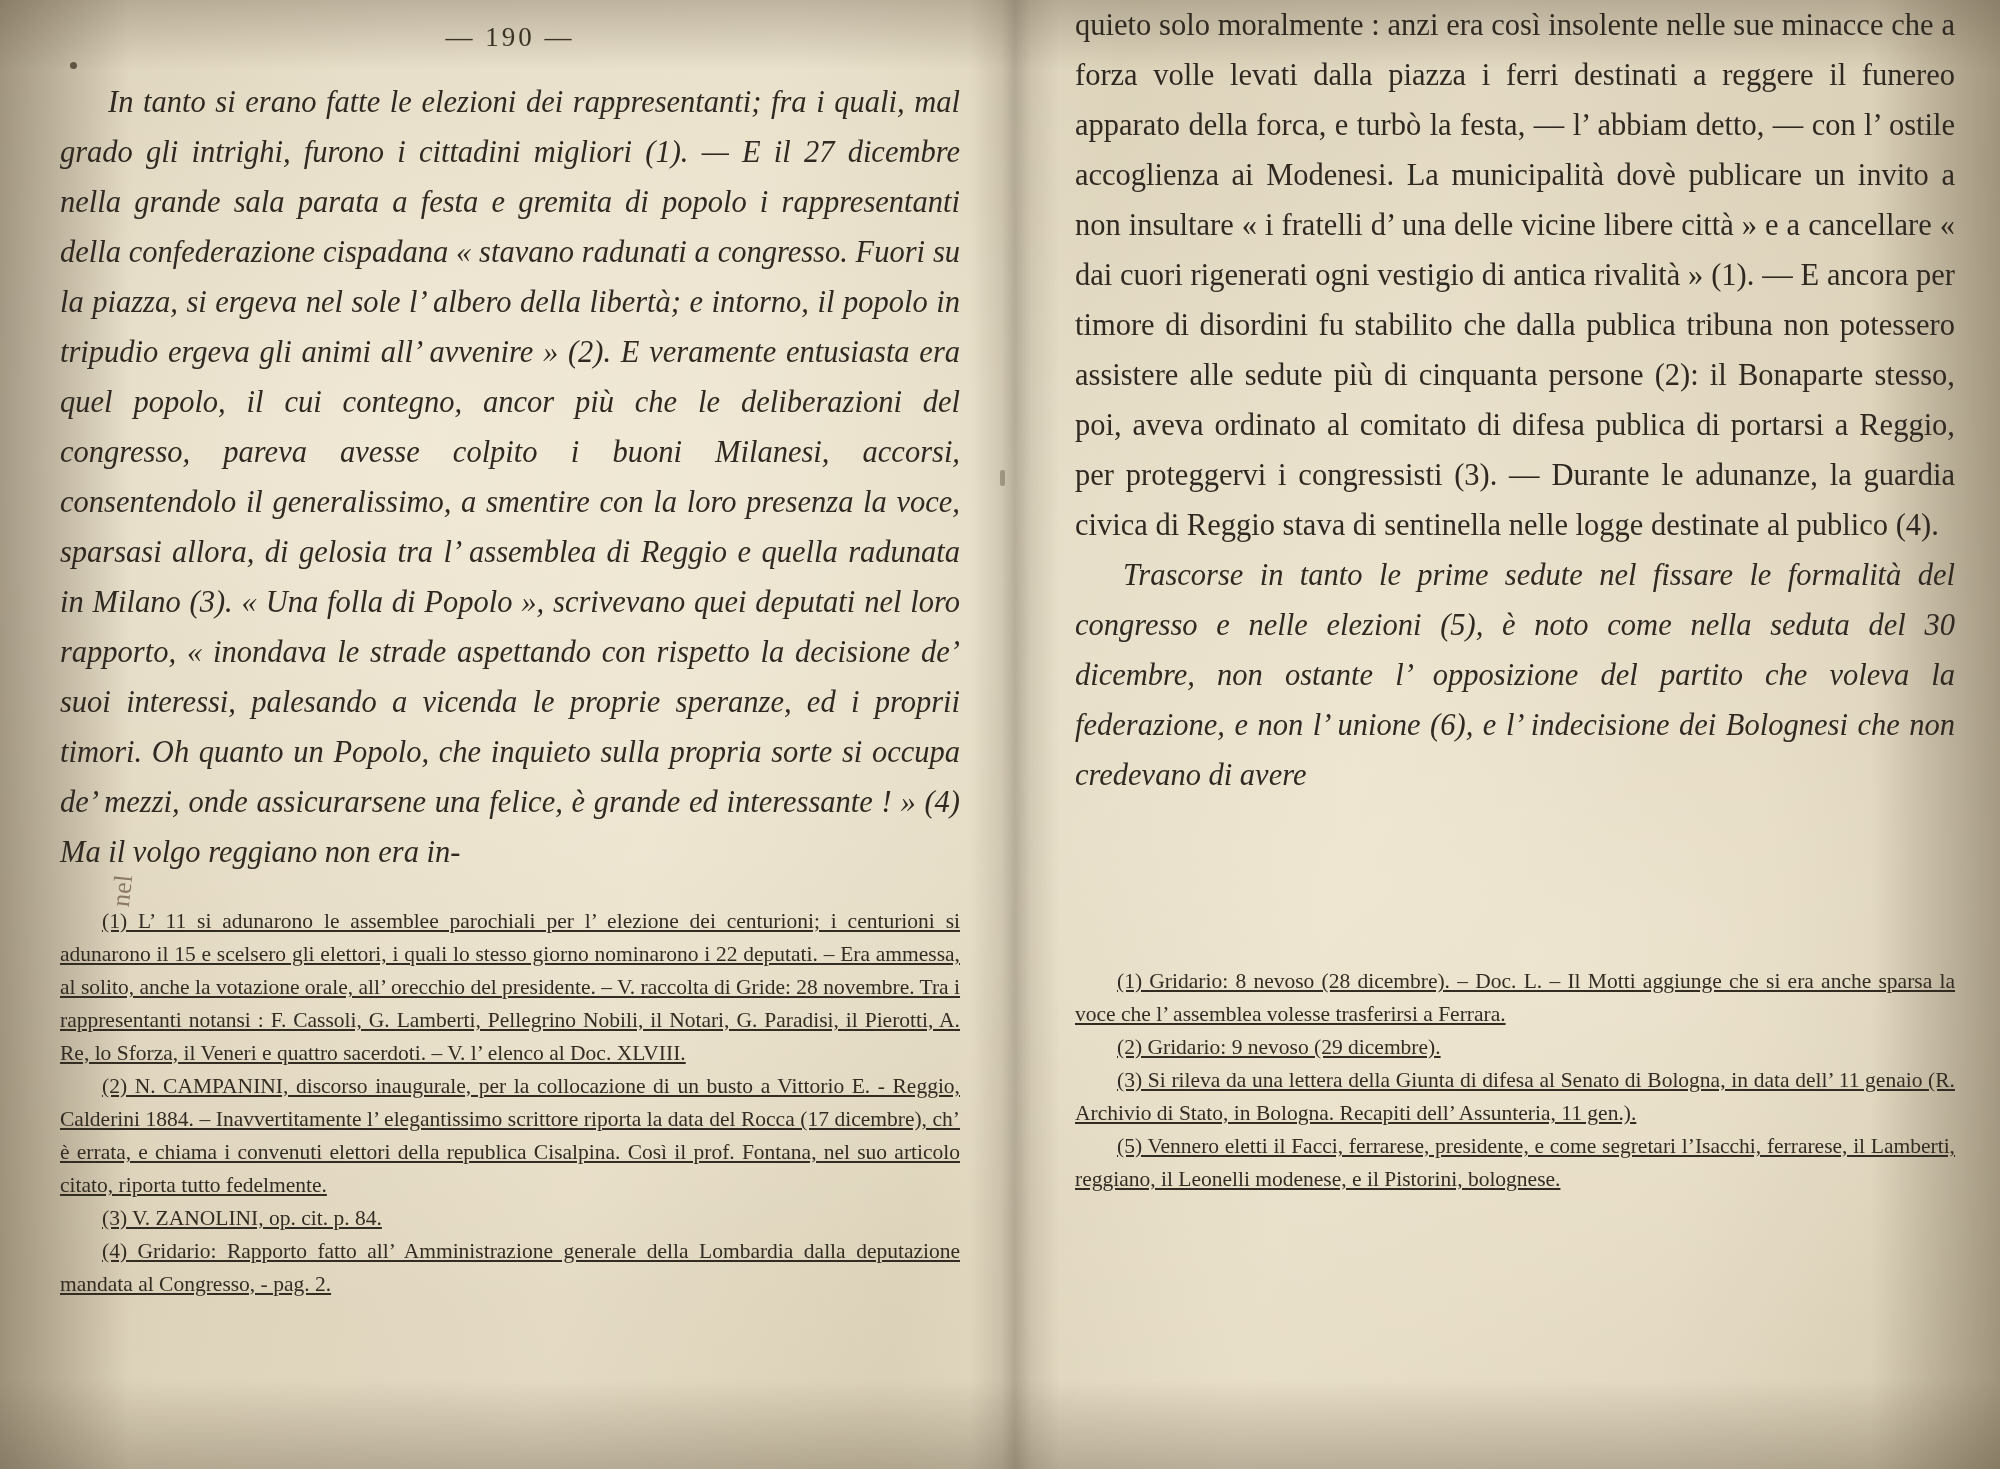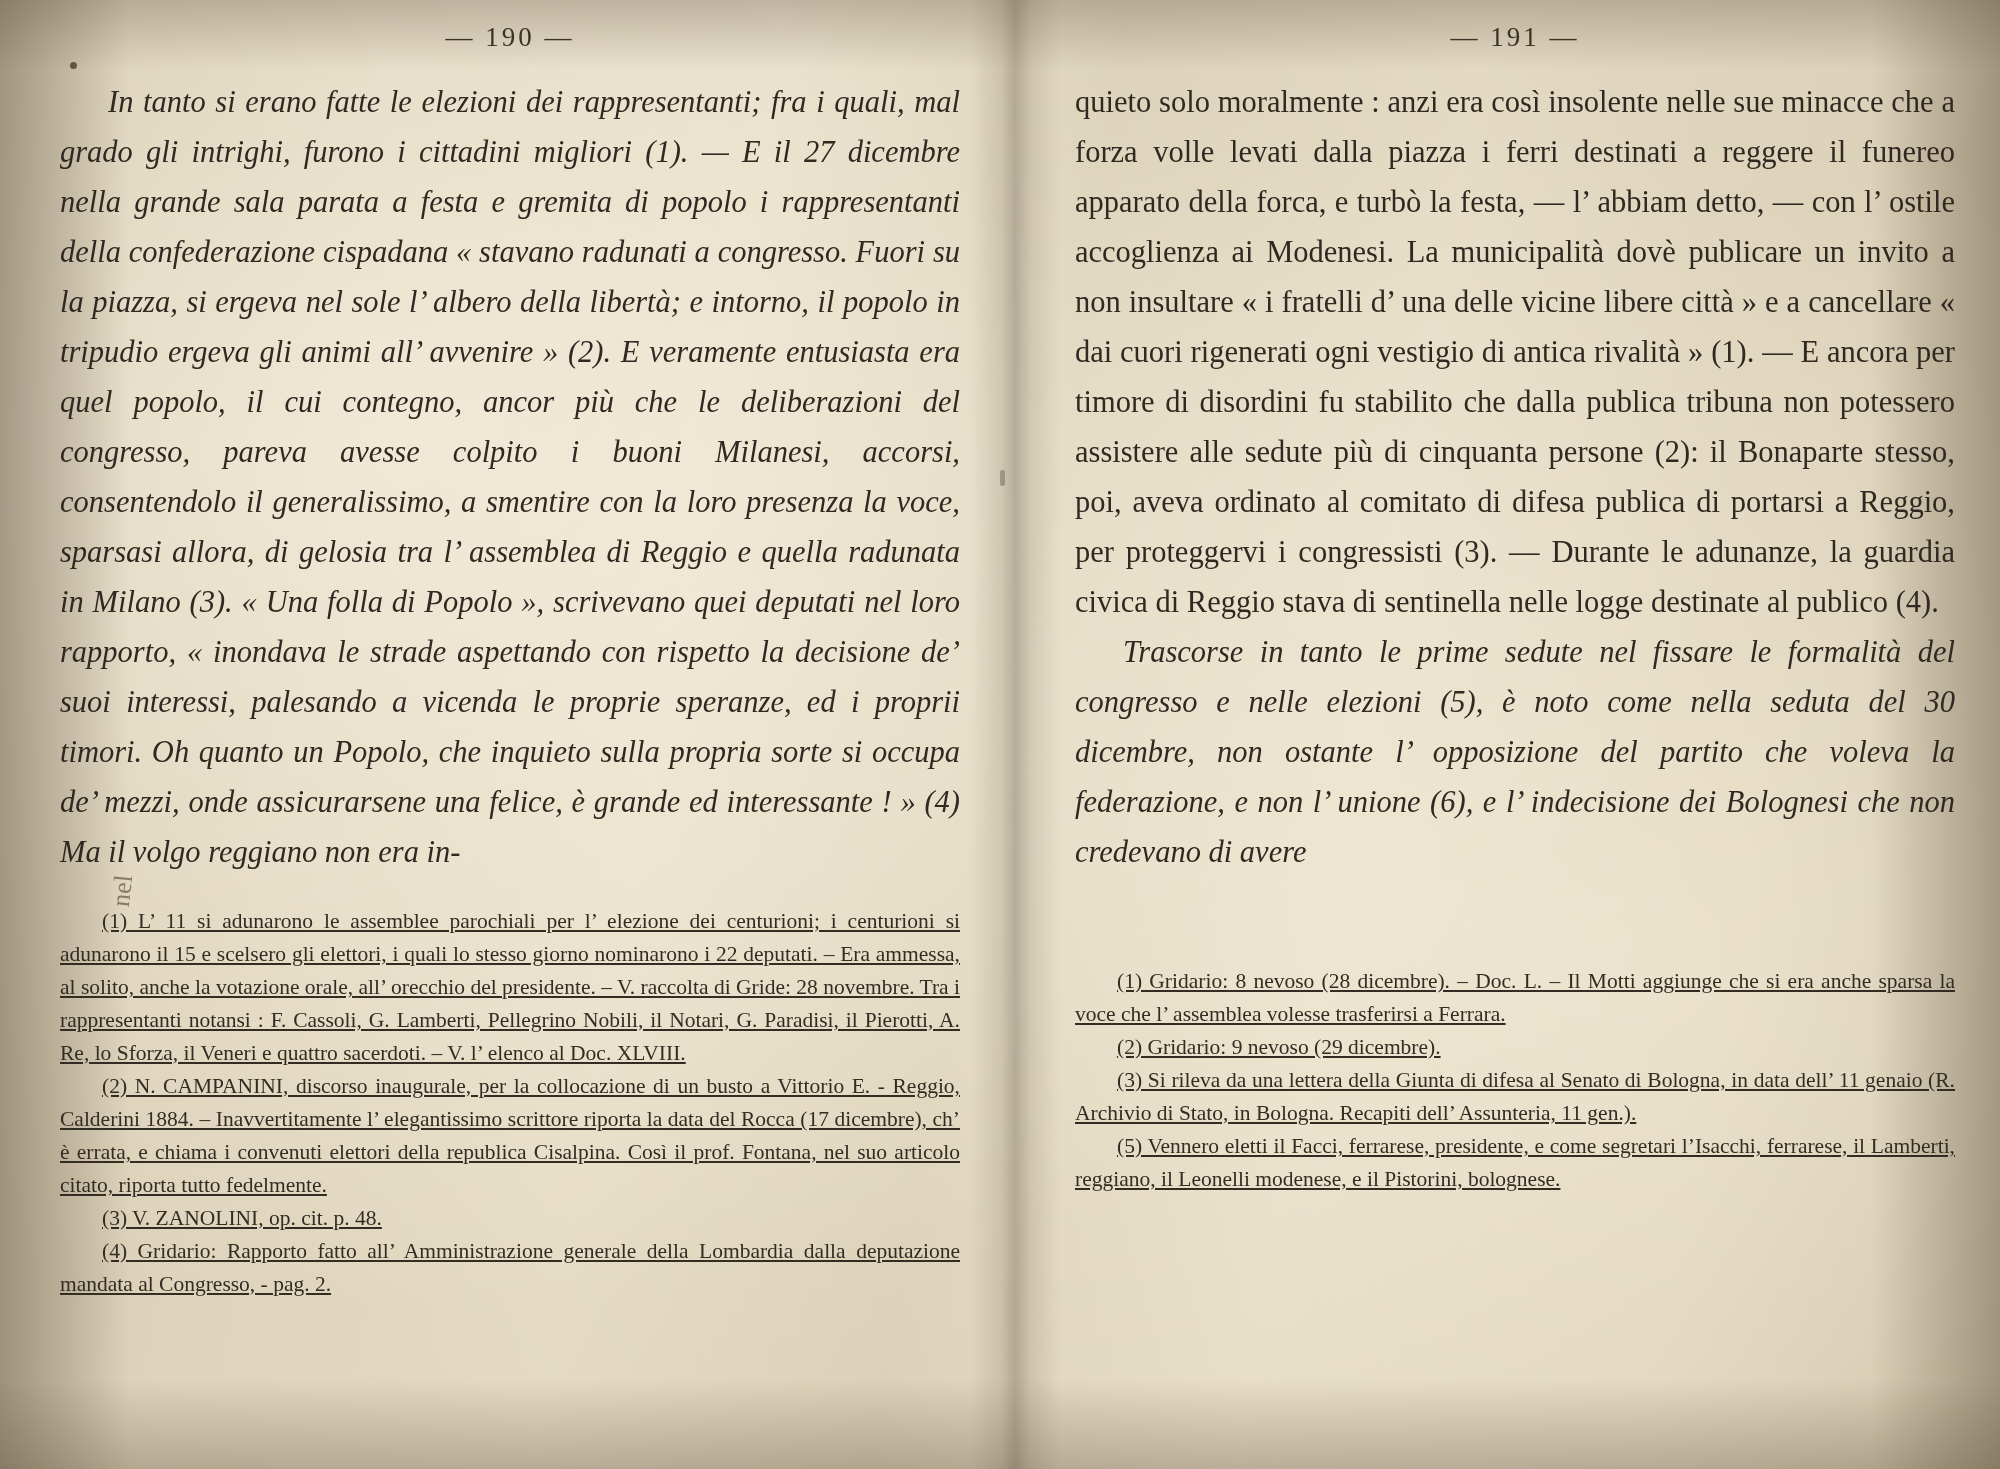--- a/index.html
+++ b/index.html
@@ -138,27 +138,26 @@
 
     <div class="body-text">
       <p class="indent">In tanto si erano fatte le elezioni dei rappresentanti; fra i quali, mal grado gli intrighi, furono i cittadini migliori (1). — E il 27 dicembre nella grande sala parata a festa e gremita di popolo i rappresentanti della confederazione cispadana « stavano radunati a congresso. Fuori su la piazza, si ergeva nel sole l’ albero della libertà; e intorno, il popolo in tripudio ergeva gli animi all’ avvenire » (2). E veramente entusiasta era quel popolo, il cui contegno, ancor più che le deliberazioni del congresso, pareva avesse colpito i buoni Milanesi, accorsi, consentendolo il generalissimo, a smentire con la loro presenza la voce, sparsasi allora, di gelosia tra l’ assemblea di Reggio e quella radunata in Milano (3). « Una folla di Popolo », scrivevano quei deputati nel loro rapporto, « inondava le strade aspettando con rispetto la decisione de’ suoi interessi, palesando a vicenda le proprie speranze, ed i proprii timori. Oh quanto un Popolo, che inquieto sulla propria sorte si occupa de’ mezzi, onde assicurarsene una felice, è grande ed interessante ! » (4) Ma il volgo reggiano non era in-</p>
     </div>
 
     <div id="scribble">nel</div>
 
     <div class="notes" id="notes-left">
       <p>(1) L’ 11 si adunarono le assemblee parochiali per l’ elezione dei centurioni; i centurioni si adunarono il 15 e scelsero gli elettori, i quali lo stesso giorno nominarono i 22 deputati. – Era ammessa, al solito, anche la votazione orale, all’ orecchio del presidente. – V. raccolta di Gride: 28 novembre. Tra i rappresentanti notansi : F. Cassoli, G. Lamberti, Pellegrino Nobili, il Notari, G. Paradisi, il Pierotti, A. Re, lo Sforza, il Veneri e quattro sacerdoti. – V. l’ elenco al Doc. XLVIII.</p>
       <p>(2) N. CAMPANINI, discorso inaugurale, per la collocazione di un busto a Vittorio E. - Reggio, Calderini 1884. – Inavvertitamente l’ elegantissimo scrittore riporta la data del Rocca (17 dicembre), ch’ è errata, e chiama i convenuti elettori della republica Cisalpina. Così il prof. Fontana, nel suo articolo citato, riporta tutto fedelmente.</p>
-      <p>(3) V. ZANOLINI, op. cit. p. 48.</p>
+      <p>(3) V. ZANOLINI, op. cit. p. 84.</p>
       <p>(4) Gridario: Rapporto fatto all’ Amministrazione generale della Lombardia dalla deputazione mandata al Congresso, - pag. 2.</p>
     </div>
   </div>
 
   <div class="page" id="page-right">
-    <div class="folio">— 191 —</div>
 
     <div class="body-text">
       <p>quieto solo moralmente : anzi era così insolente nelle sue minacce che a forza volle levati dalla piazza i ferri destinati a reggere il funereo apparato della forca, e turbò la festa, — l’ abbiam detto, — con l’ ostile accoglienza ai Modenesi. La municipalità dovè publicare un invito a non insultare « i fratelli d’ una delle vicine libere città » e a cancellare « dai cuori rigenerati ogni vestigio di antica rivalità » (1). — E ancora per timore di disordini fu stabilito che dalla publica tribuna non potessero assistere alle sedute più di cinquanta persone (2): il Bonaparte stesso, poi, aveva ordinato al comitato di difesa publica di portarsi a Reggio, per proteggervi i congressisti (3). — Durante le adunanze, la guardia civica di Reggio stava di sentinella nelle logge destinate al publico (4).</p>
       <p class="indent">Trascorse in tanto le prime sedute nel fissare le formalità del congresso e nelle elezioni (5), è noto come nella seduta del 30 dicembre, non ostante l’ opposizione del partito che voleva la federazione, e non l’ unione (6), e l’ indecisione dei Bolognesi che non credevano di avere</p>
     </div>
 
     <div class="notes" id="notes-right">
       <p>(1) Gridario: 8 nevoso (28 dicembre). – Doc. L. – Il Motti aggiunge che si era anche sparsa la voce che l’ assemblea volesse trasferirsi a Ferrara.</p>
       <p>(2) Gridario: 9 nevoso (29 dicembre).</p>
       <p>(3) Si rileva da una lettera della Giunta di difesa al Senato di Bologna, in data dell’ 11 genaio (R. Archivio di Stato, in Bologna. Recapiti dell’ Assunteria, 11 gen.).</p>

